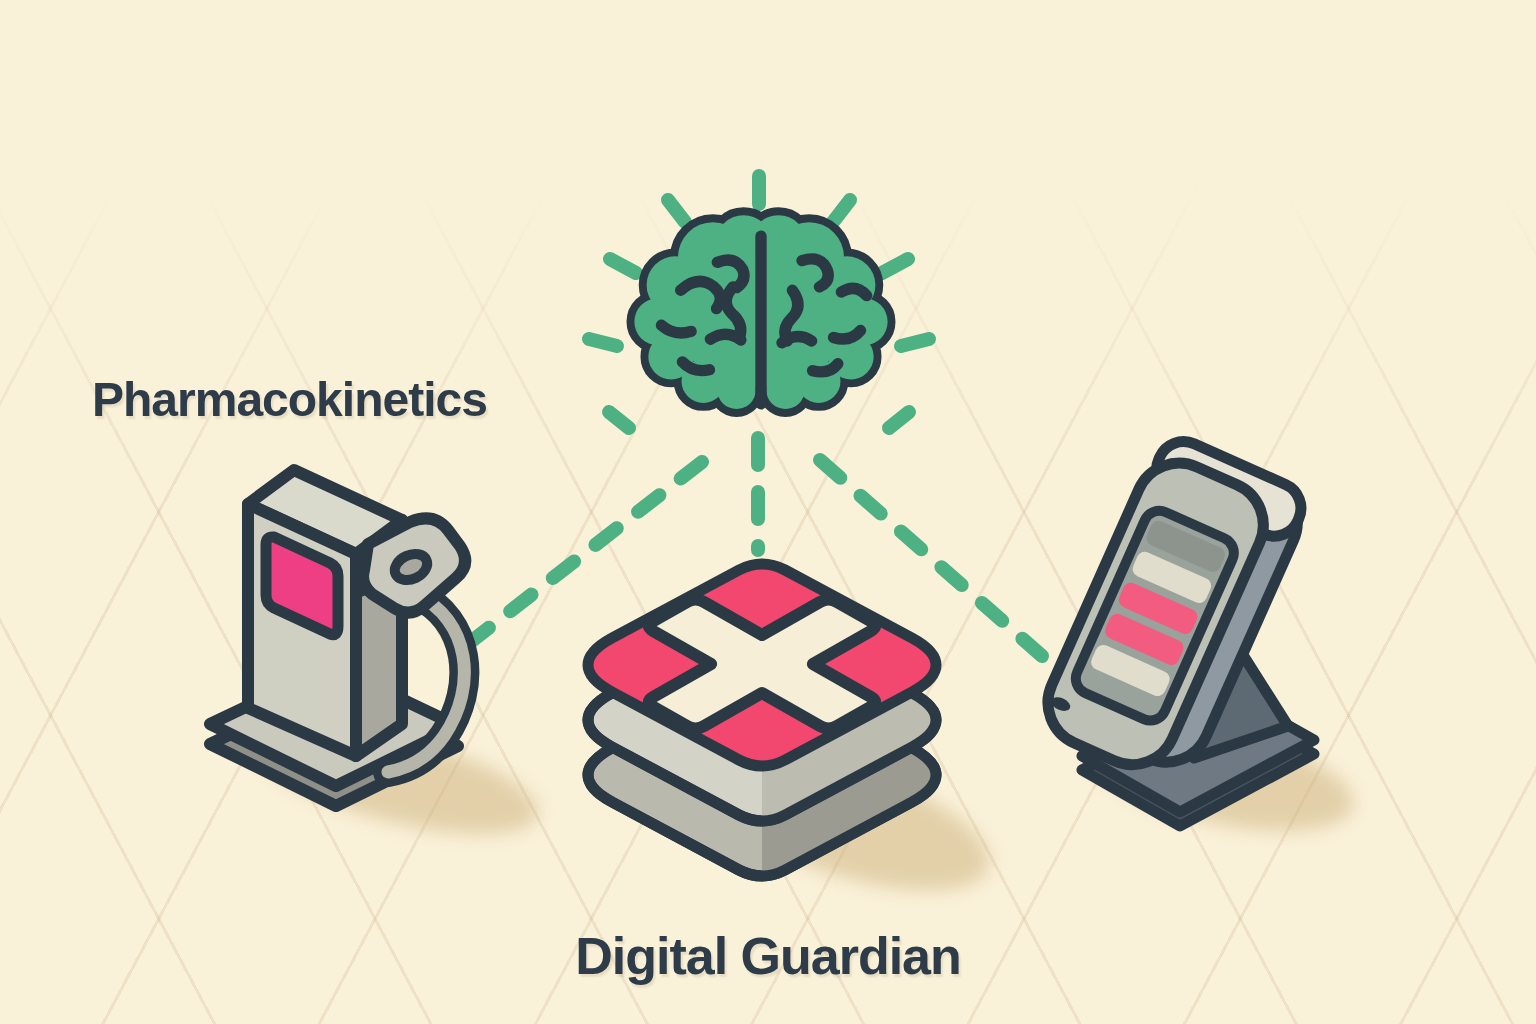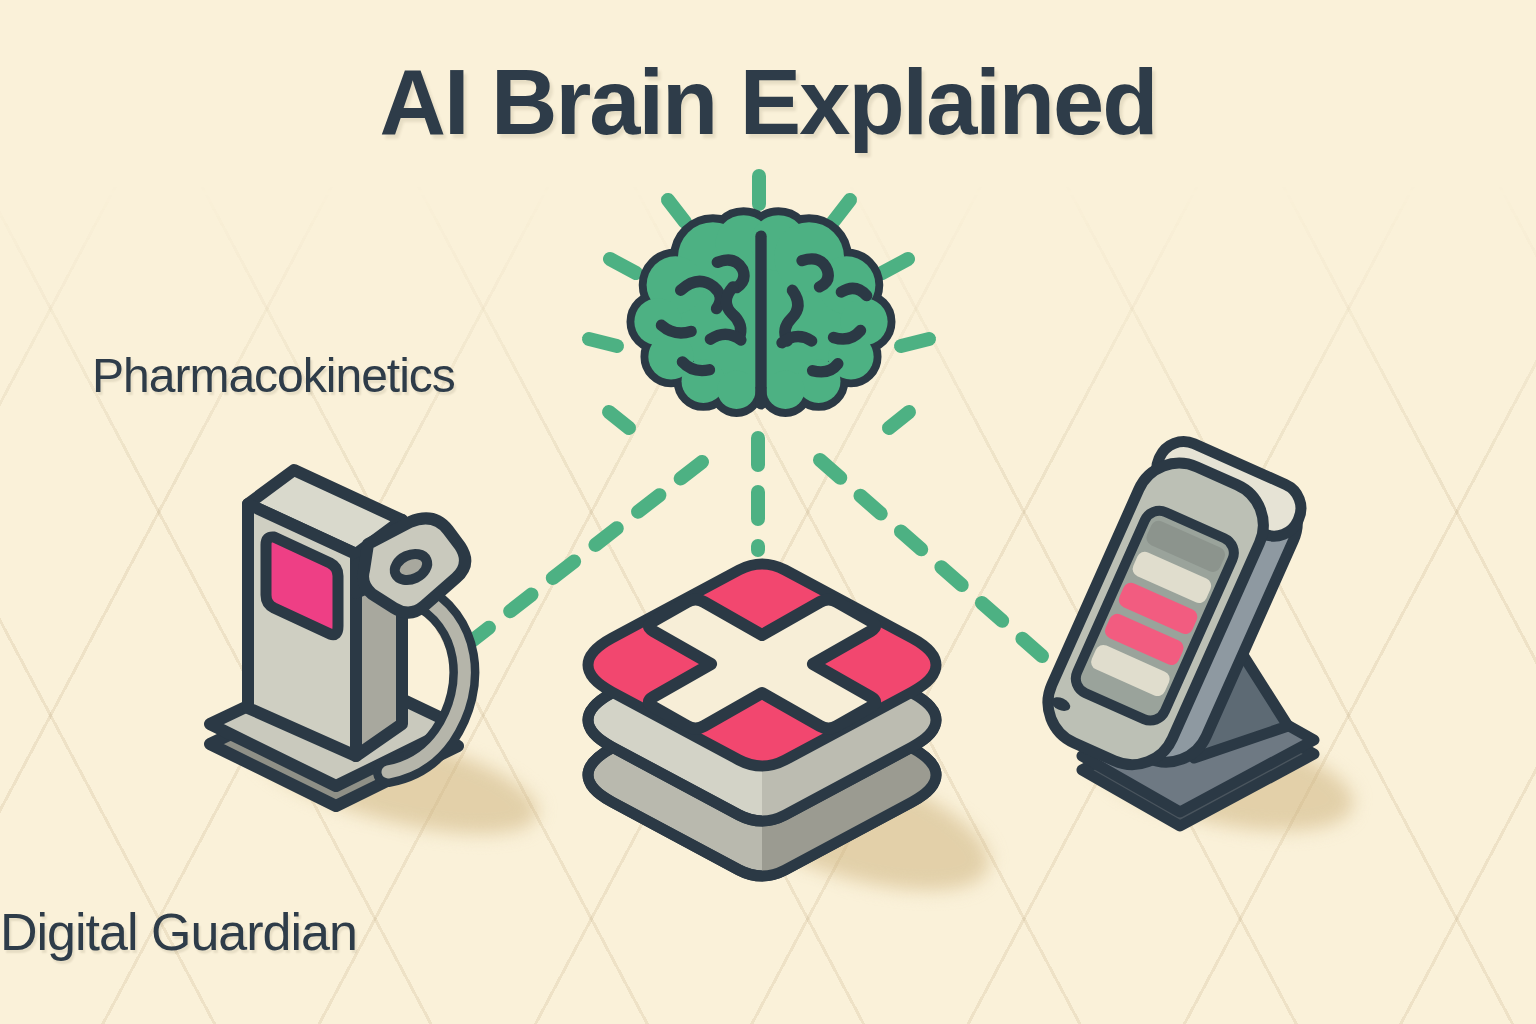--- a/index.html
+++ b/index.html
@@ -23,25 +23,25 @@
   .grid-overlay{position:absolute;inset:0;pointer-events:none;
     background:
       repeating-linear-gradient(62deg, transparent 0 188px, rgba(178,152,108,.17) 188px 191px),
       repeating-linear-gradient(118deg, transparent 0 188px, rgba(178,152,108,.17) 188px 191px);
     -webkit-mask-image:linear-gradient(transparent 18%, #000 48%);
     mask-image:linear-gradient(transparent 18%, #000 48%);
   }
   .title{position:absolute;left:0;right:0;top:50px;text-align:center;
     font-size:92px;font-weight:800;letter-spacing:-2px;color:var(--text);
     text-shadow:3px 4px 3px rgba(60,50,20,.10);}
-  .label{position:absolute;font-weight:400;color:var(--text);letter-spacing:-1px;
-    text-shadow:2px 3px 2px rgba(60,50,20,.10);white-space:nowrap;}
+  .label{position:absolute;font-weight:700;color:var(--text);letter-spacing:-1px;
+    text-shadow:2px 3px 2px rgba(60,50,20,.10);white-space:nowrap;margin-top:24px;}
   .label-left{left:92px;top:348px;font-size:48px;}
   .label-right{left:962px;top:348px;font-size:48px;}
-  .label-bottom{left:0;right:0;top:902px;font-size:52px;}
+  .label-bottom{left:0;right:0;top:902px;text-align:center;font-size:52px;}
   svg{position:absolute;overflow:visible;}
   .overlay{left:0;top:0;width:1536px;height:1024px;}
   .brain-svg{left:630px;top:206px;width:262px;height:228px;}
   .pump-svg{left:186px;top:424px;width:290px;height:390px;}
   .aidbox-svg{left:567px;top:548px;width:390px;height:345px;}
   .reader-svg{left:1030px;top:428px;width:290px;height:400px;}
   .shadow{position:absolute;border-radius:50%;background:rgba(203,176,122,.50);filter:blur(9px);}
   .pump-sh{left:252px;top:738px;width:290px;height:84px;transform:rotate(14deg);}
   .box-sh{left:686px;top:766px;width:310px;height:108px;transform:rotate(18deg);}
   .reader-sh{left:1088px;top:732px;width:268px;height:92px;transform:rotate(12deg);}
@@ -50,21 +50,20 @@
   .brain-gyri{fill:none;stroke:var(--outline);stroke-width:13;stroke-linecap:round;}
   .ink{stroke:var(--outline);stroke-linejoin:round;}
 </style>
 </head>
 <body>
 
 <div class="canvas">
 
   <div class="grid-overlay"></div>
 
-  <h1 class="title">AI Brain Explained</h1>
 
   <svg class="overlay" viewBox="0 0 1536 1024">
     <g stroke="var(--green)" stroke-width="14" stroke-linecap="round">
       <line x1="759" y1="176" x2="759" y2="204"></line>
       <line x1="668" y1="200" x2="685" y2="222"></line>
       <line x1="850" y1="200" x2="833" y2="222"></line>
       <line x1="610" y1="259" x2="636" y2="273"></line>
       <line x1="908" y1="259" x2="882" y2="273"></line>
       <line x1="589" y1="339" x2="617" y2="346"></line>
       <line x1="929" y1="339" x2="901" y2="346"></line>

